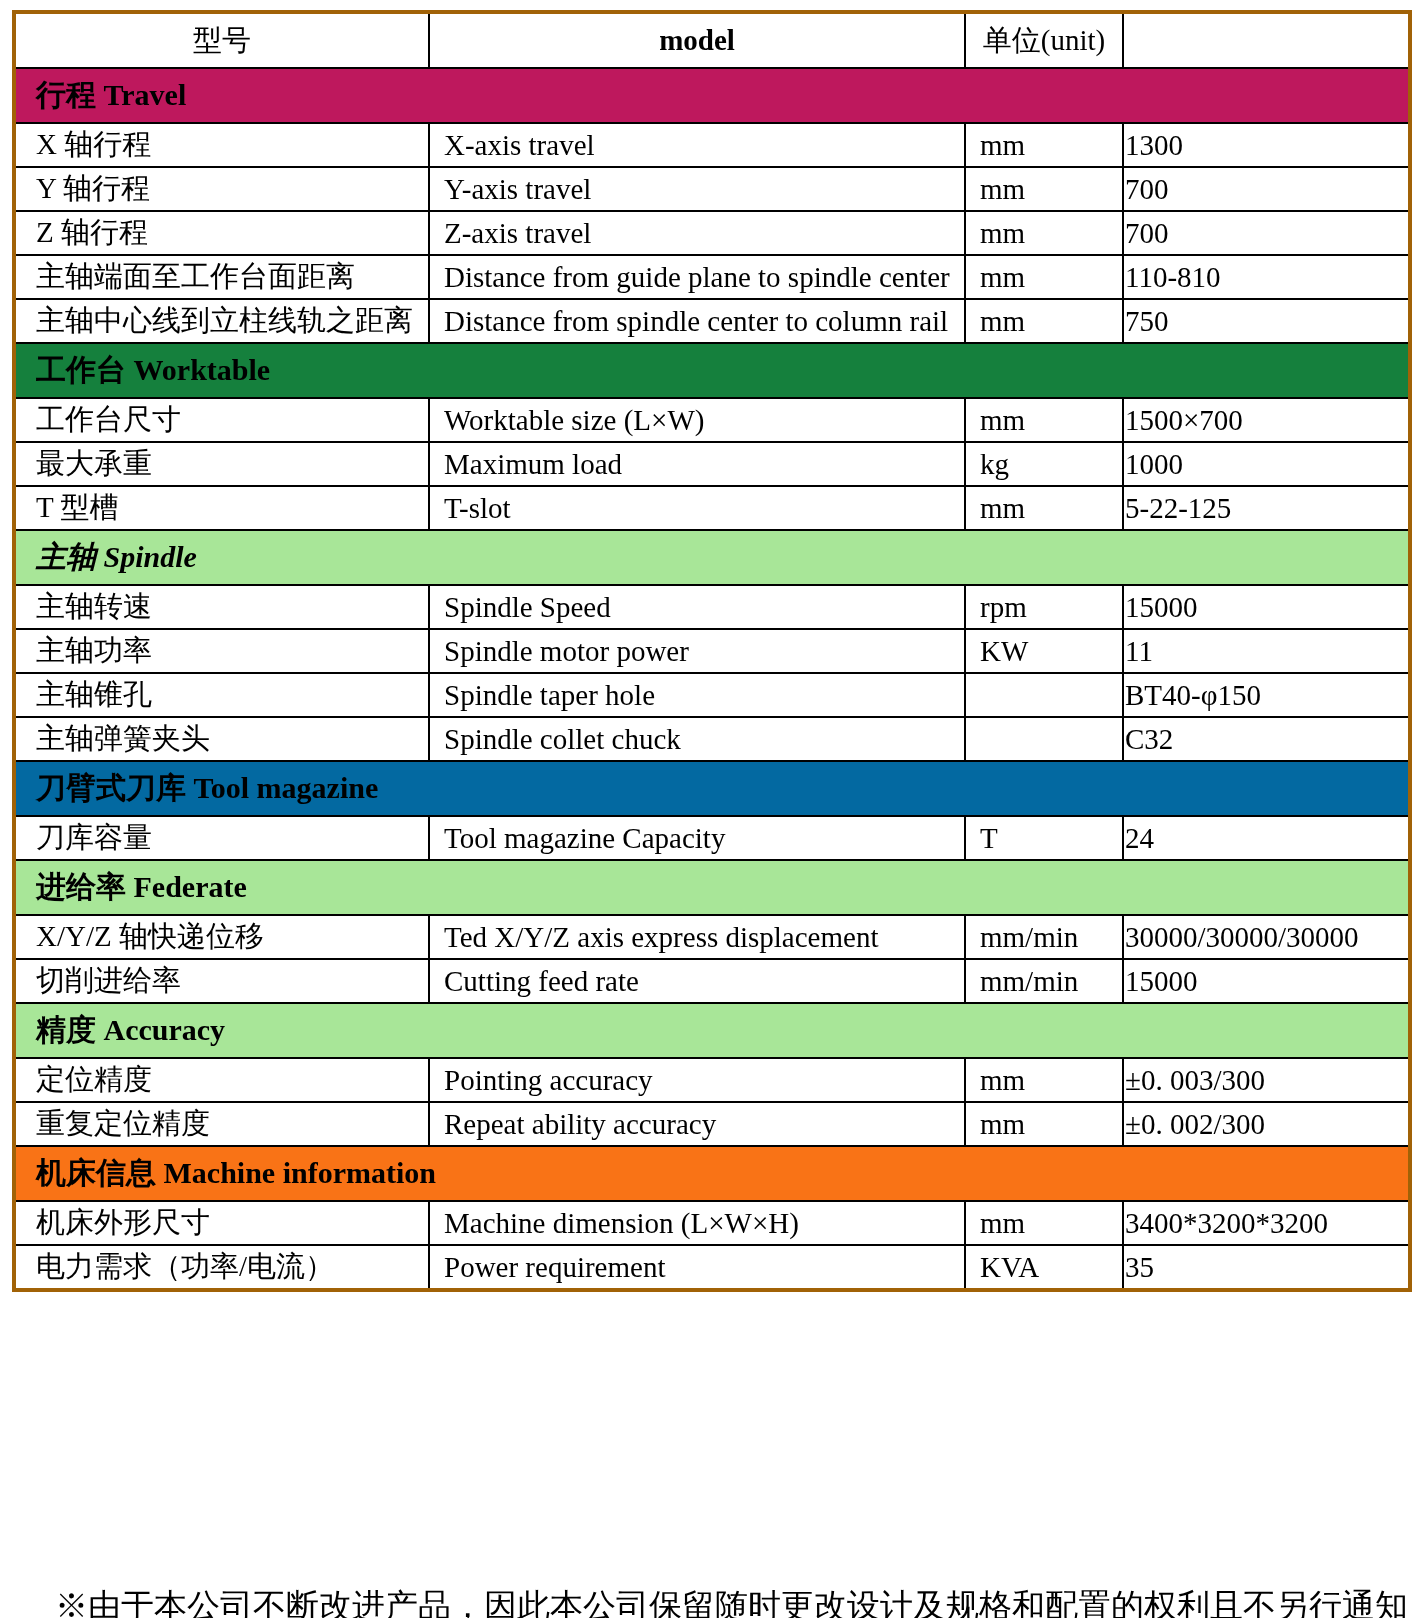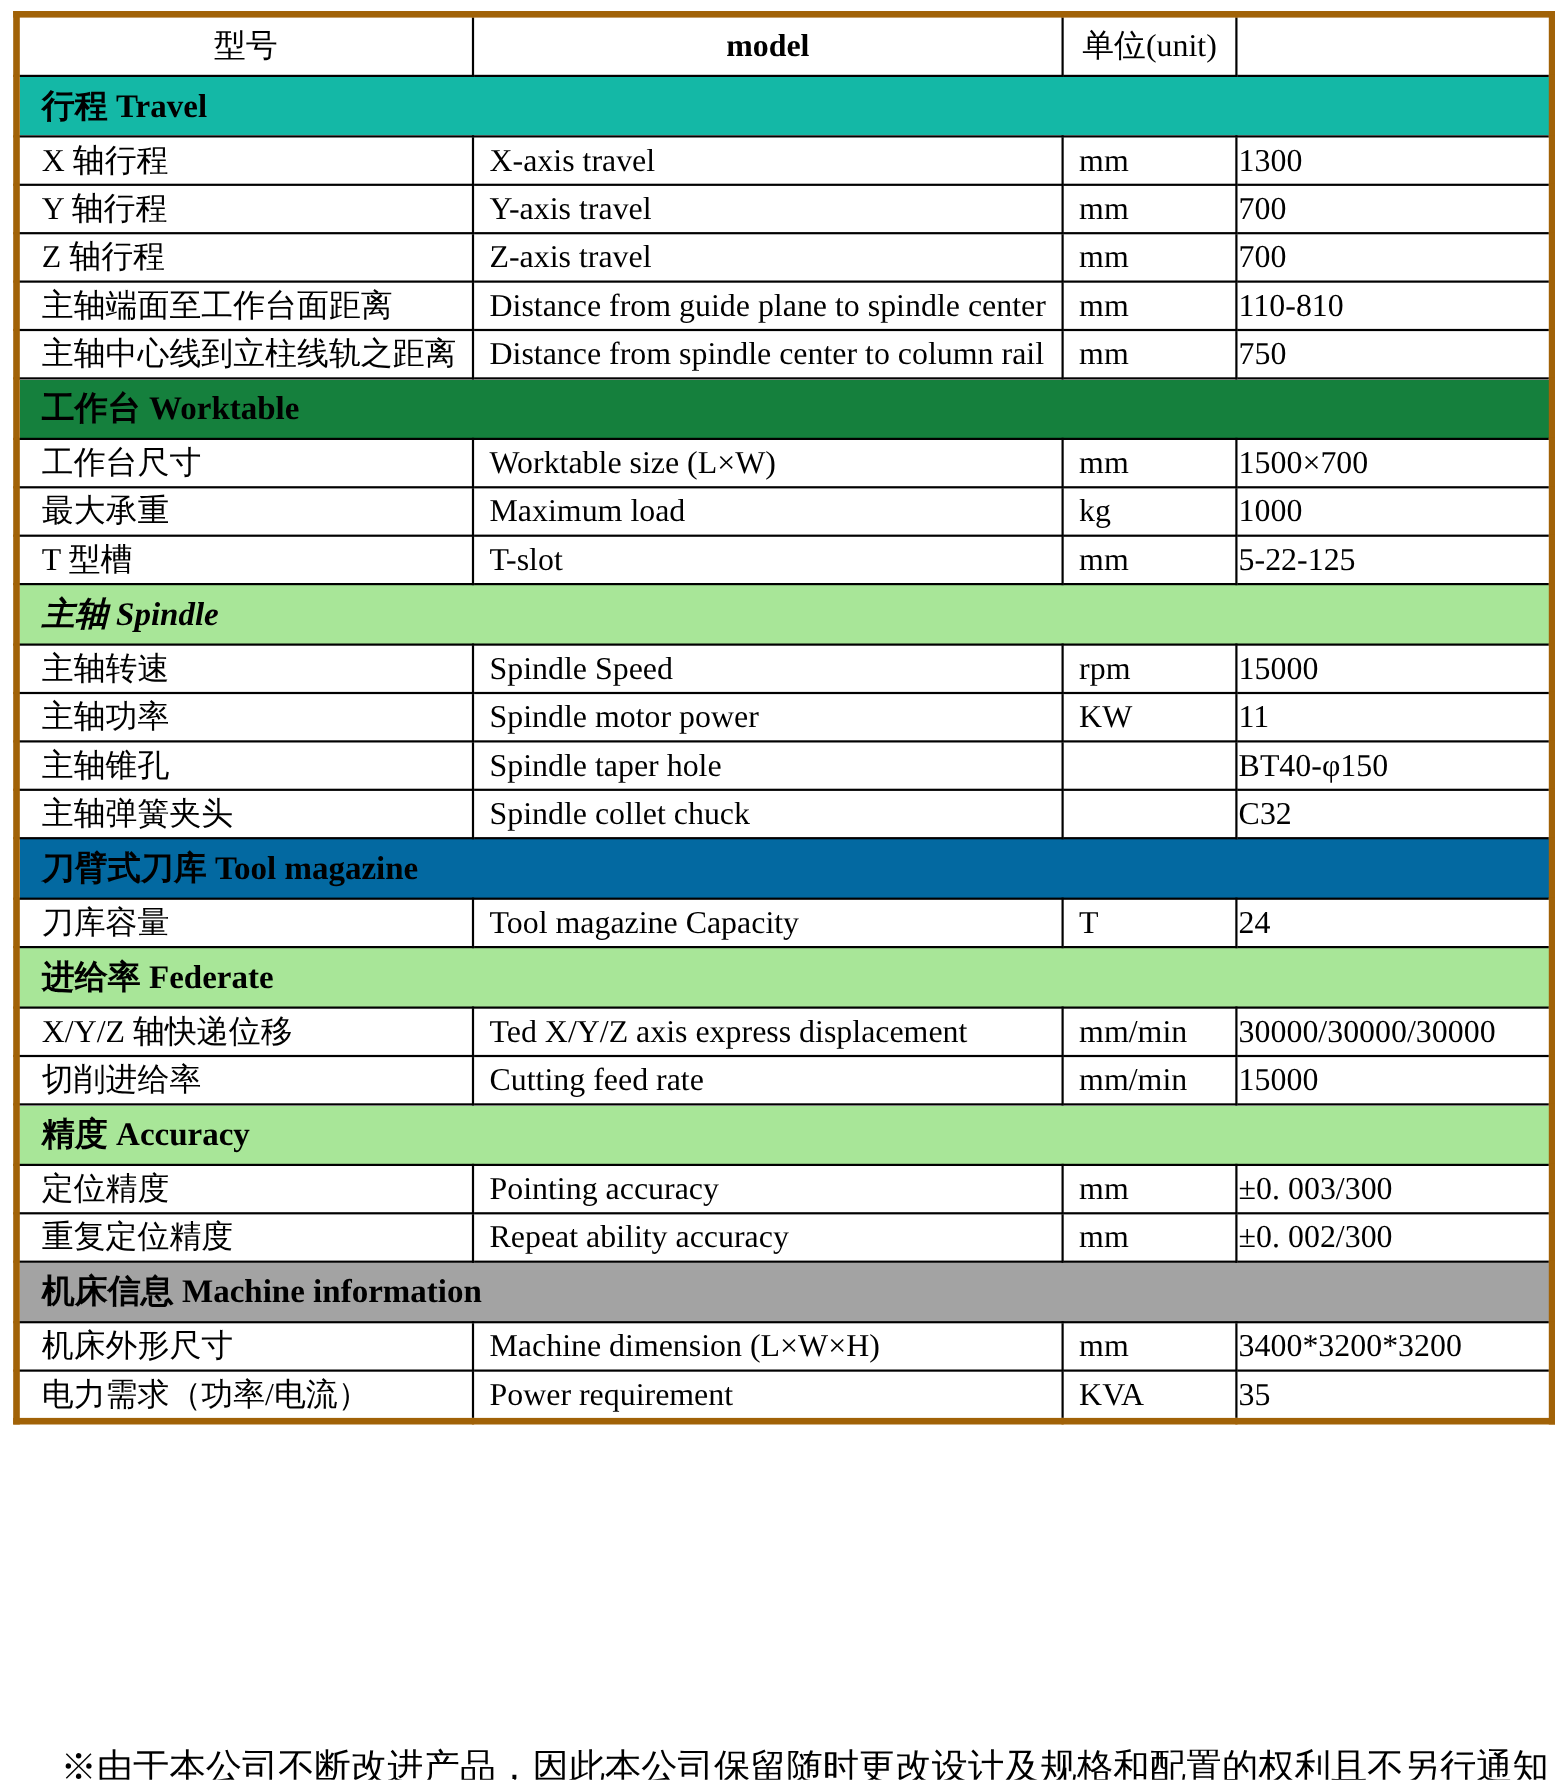--- a/index.html
+++ b/index.html
@@ -10,21 +10,21 @@
     font-family: "Liberation Serif", "DejaVu Serif", serif;
     color: #000000;
   }
   .sheet { position: relative; width: 1414px; height: 1618px; }
   table.spec {
     position: absolute;
     left: 12px; top: 10px;
     width: 1396px;
     border-collapse: collapse;
     table-layout: fixed;
-    border: 6px solid #a16207;
+    border: 4px solid #a16207;
     font-size: 29px;
   }
   table.spec th, table.spec td {
     border: 2px solid #000;
     vertical-align: middle;
     overflow: hidden;
     white-space: nowrap;
   }
   tr.head-row { height: 56px; }
   tr.head-row th { font-weight: normal; text-align: center; }
@@ -63,21 +63,21 @@
     <thead>
       <tr class="head-row">
         <th class="col-cn">型号</th>
         <th class="col-en">model</th>
         <th class="col-unit">单位(unit)</th>
         <th class="col-val"></th>
       </tr>
     </thead>
     <tbody id="table-body">
   <tr class="section-row">
-    <td colspan="4" style="background: #14b8a6; margin-top: 28px;">行程 Travel</td>
+    <td colspan="4" style="background: #be185d; margin-top: 28px;">行程 Travel</td>
   </tr>
 
   <tr class="data-row">
     <td class="c-cn">X 轴行程</td>
     <td class="c-en">X-axis travel</td>
     <td class="c-unit">mm</td>
     <td class="c-val">1300</td>
   </tr>
 
   <tr class="data-row">
@@ -207,21 +207,21 @@
   </tr>
 
   <tr class="data-row">
     <td class="c-cn">重复定位精度</td>
     <td class="c-en">Repeat ability accuracy</td>
     <td class="c-unit">mm</td>
     <td class="c-val">±0. 002/300</td>
   </tr>
 
   <tr class="section-row">
-    <td colspan="4" style="background: #a3a3a3;">机床信息 Machine information</td>
+    <td colspan="4" style="background: #f97316;">机床信息 Machine information</td>
   </tr>
 
   <tr class="data-row">
     <td class="c-cn">机床外形尺寸</td>
     <td class="c-en">Machine dimension (L×W×H)</td>
     <td class="c-unit">mm</td>
     <td class="c-val">3400*3200*3200</td>
   </tr>
 
 

